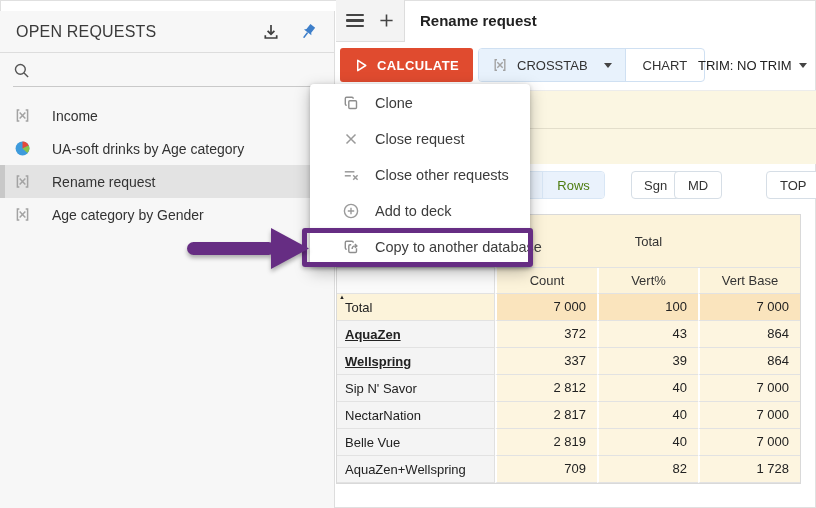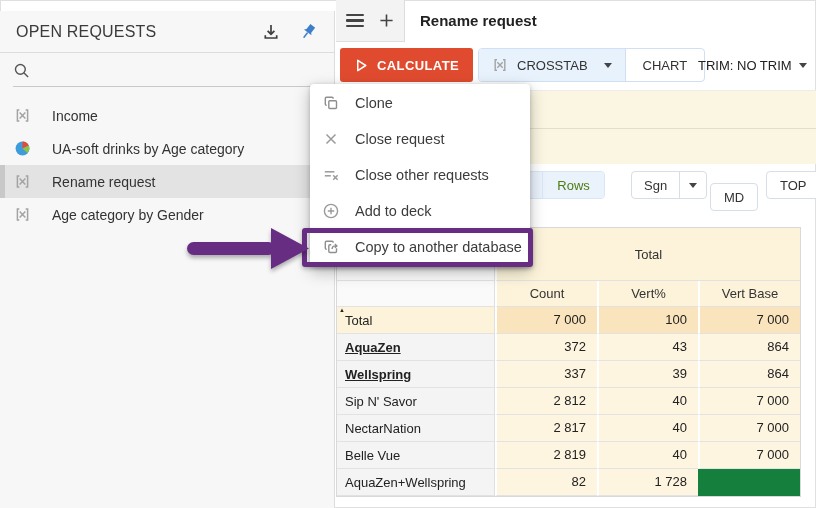--- a/index.html
+++ b/index.html
@@ -40,40 +40,40 @@
 
   
   .colrows { position:absolute; left:462px; top:171px; height:28px; display:flex; border:1px solid #d8e6f5; border-radius:4px; overflow:hidden; font-size:13px; color:#4d7c0f; }
   .cr-seg { background:#eaf2fc; display:flex; align-items:center; padding:0 14px; cursor:pointer; }
   .cr-div { width:1px; background:#d8e6f5; }
   .sgn { position:absolute; left:631px; top:171px; height:28px; display:flex; border:1px solid #d6dee6; border-radius:4px; background:#fff; font-size:13px; color:#333; }
   .sgn-label { display:flex; align-items:center; padding:0 12px; cursor:pointer; }
   .sgn-div { width:1px; background:#d6dee6; }
   .sgn-caret { display:flex; align-items:center; padding:0 9px; cursor:pointer; }
   .pill { position:absolute; top:171px; height:28px; display:flex; align-items:center; border:1px solid #d6dee6; border-radius:4px; background:#fff; font-size:13px; color:#333; padding:0 13px; cursor:pointer; }
-  .pill.md { left:710px;margin-top:12px; }
+  .pill.md { left:674px; }
   .pill.top { left:766px; }
 
   
-  .xtable { position:absolute; left:336px; top:227px; width:465px; border:1px solid #d9d9d9; background:#15803d; }
+  .xtable { position:absolute; left:336px; top:214px; width:465px; border:1px solid #d9d9d9; background:#0f172a; }
   .xrow { display:grid; grid-template-columns:158px 102px 101px 102px; }
   .xrow > div { border-bottom:1px solid #e2e2e2; font-size:13px; }
   .h-stub { background:#fafafa; border-right:1px solid #e0e0e0; }
   .h-total { grid-column:2/5; background:#fcf3da; display:flex; align-items:center; justify-content:center; height:53px; color:#333; border-left:2px solid #fff; }
   .th { background:#fcf3da; display:flex; align-items:center; justify-content:center; height:26px; color:#333; border-left:2px solid #fff; }
   .td.label { background:#f4f4f4; display:flex; align-items:center; padding-left:8px; height:27px; color:#222; position:relative; border-right:1px solid #e0e0e0; cursor:pointer; }
   .td.val { background:#fdf5e0; text-align:right; line-height:26px; padding-right:11px; height:27px; color:#222; border-left:2px solid #fff; }
   .trow.total .td.label { background:#fcf3da; }
   .trow.total .td.val { background:#fae4bd; }
   .td.label.link .lbl-text { text-decoration:underline;font-weight:bold; }
   .sort-marker { position:absolute; top:0; left:2px; font-size:6px; color:#222; line-height:7px; }
 
   
   .ctx-menu { position:absolute; left:310px; top:84px; width:220px; height:183px; background:#fff; border-radius:4px; box-shadow:0 5px 16px rgba(0,0,0,.26), 0 1px 4px rgba(0,0,0,.18); z-index:40; padding-top:1px; }
-  .mi { height:36px; display:flex; align-items:center; gap:15px; padding-left:12px; font-size:14.5px; color:#3c3c3c; cursor:pointer; white-space:nowrap; }
+  .mi { height:36px; display:flex; align-items:center; gap:15px; padding-left:32px; font-size:14.5px; color:#3c3c3c; cursor:pointer; white-space:nowrap; }
   .mi svg { width:18px; height:18px; flex:none; }
 
   
   .hl-box { position:absolute; left:302px; top:228px; width:231px; height:39px; border:5px solid #662d83; border-radius:3px; z-index:50; pointer-events:none; box-shadow:0 2px 4px rgba(0,0,0,.25); }
   .arrow-annot { position:absolute; left:185px; top:226px; z-index:50; pointer-events:none; }
   .arrow-annot svg { filter: drop-shadow(0 3px 2px rgba(0,0,0,.3)); display:block; }
 
   .burger { display:flex; flex-direction:column; gap:3.5px; cursor:pointer; }
   .burger span { width:18px; height:2.2px; background:#444; border-radius:1px; }
   .plus-btn { cursor:pointer; display:flex; align-items:center; }
@@ -300,20 +300,21 @@
             <span class="lbl-text">Belle Vue</span>
           </div>
           <div class="td val">2 819</div>
           <div class="td val">40</div>
           <div class="td val">7 000</div>
         </div>
         <div class="xrow trow">
           <div class="td label">
             <span class="lbl-text">AquaZen+Wellspring</span>
           </div>
+          <div class="td val">709</div>
           <div class="td val">82</div>
           <div class="td val">1 728</div>
         </div>
       </div>
   </div>
 
   <div class="ctx-menu" id="ctx-menu">
       <div class="mi">
         <svg>
           <use href="#sym-clone"></use>

